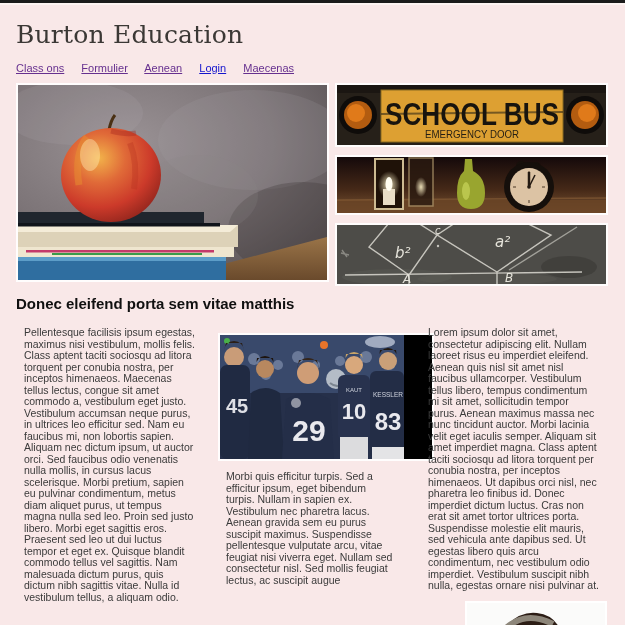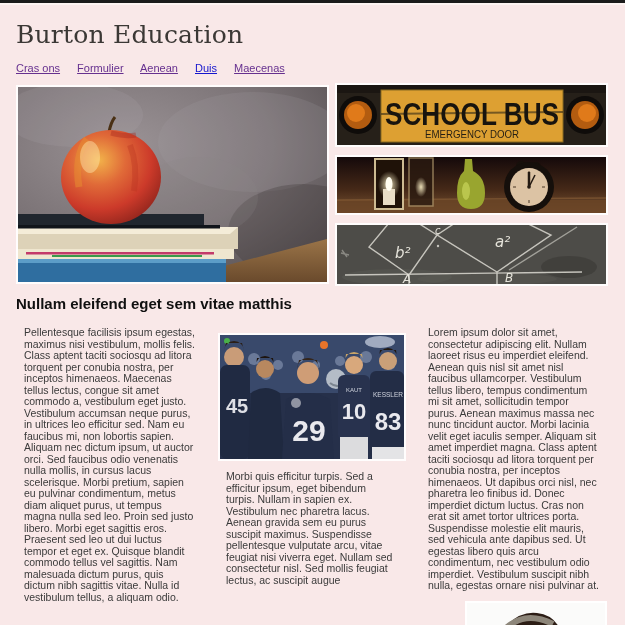--- a/index.html
+++ b/index.html
@@ -5,47 +5,47 @@
   *{margin:0;padding:0;box-sizing:border-box}
   html,body{width:625px;height:625px;overflow:hidden}
   body{background:#f9e8e8;font-family:"Liberation Sans",sans-serif;color:#3a3a3a}
   .top-bar{height:5px;background:#1b1b1b;border-bottom:2px solid #fdf4f2}
   .page{padding:9px 17px 0 16px}
   .site-title{font-family:"DejaVu Serif",serif;font-weight:normal;font-size:25px;color:#3b3835;margin:6px 0 13px;letter-spacing:.2px}
   .nav{font-size:11px}
   .nav a{margin-right:14px;text-decoration:underline;cursor:pointer}
   .nav a.visited{color:#66308f}
   .nav a.unvisited{color:#1515cd}
-  .media{display:flex;gap:6px;margin-top:9px;align-items:center}
+  .media{display:flex;gap:6px;margin-top:9px;align-items:flex-start}
   .photo{border:2px solid #fffdfd;display:block;background:#000}
   .photo svg{display:block}
   .stack{display:flex;flex-direction:column;gap:8px}
   .heading{font-size:15px;font-weight:bold;color:#101010;margin:9px 0 7px}
   .cols{display:flex;gap:15px}
   .col{width:187px;font-size:10.5px;line-height:11.5px;color:#3a3a3a}
   .col p{margin:8px}
-  .football-wrap{margin:14px 0 10px;width:188px}
+  .football-wrap{margin:14px 0 10px;width:216px}
   .woman-wrap{margin:9px 0 0 auto;width:142px;border-color:#fff}
   svg text{font-family:"Liberation Sans",sans-serif}
   .chalk-label{font-family:"DejaVu Sans",sans-serif;fill:#e5e3da}
 </style>
 </head>
 <body>
 
 <div class="top-bar"></div>
 
 <div class="page">
 
   <h1 class="site-title">Burton Education</h1>
 
   <nav class="nav">
-    <a class="visited">Cras ons</a>
+    <a class="visited">Class ons</a>
     <a class="visited">Formulier</a>
     <a class="visited">Aenean</a>
-    <a class="unvisited">Duis</a>
+    <a class="unvisited">Login</a>
     <a class="visited">Maecenas</a>
   </nav>
 
   <div class="media">
 
     <div class="photo">
       <svg width="309" height="195" viewBox="0 0 309 195">
         <defs>
           <radialGradient id="bgG" cx="35%" cy="30%" r="95%">
             <stop offset="0" stop-color="#9a9295"></stop>
@@ -180,21 +180,21 @@
           <text class="chalk-label" x="98" y="9" font-size="10" font-style="italic">c</text>
           <text class="chalk-label" x="158" y="22" font-size="15" font-style="italic">a²</text>
           <text class="chalk-label" x="66" y="58" font-size="12" font-style="italic">A</text>
           <text class="chalk-label" x="168" y="57" font-size="12" font-style="italic">B</text>
         </svg>
       </div>
 
     </div>
   </div>
 
-  <h2 class="heading">Nullam eleifend eget sem vitae matthis</h2>
+  <h2 class="heading">Donec eleifend porta sem vitae matthis</h2>
 
   <div class="cols">
 
     <div class="col">
       <p>Pellentesque facilisis ipsum egestas, maximus nisi vestibulum, mollis felis. Class aptent taciti sociosqu ad litora torquent per conubia nostra, per inceptos himenaeos. Maecenas tellus lectus, congue sit amet commodo a, vestibulum eget justo. Vestibulum accumsan neque purus, in ultrices leo efficitur sed. Nam eu faucibus mi, non lobortis sapien. Aliquam nec dictum ipsum, ut auctor orci. Sed faucibus odio venenatis nulla mollis, in cursus lacus scelerisque. Morbi pretium, sapien eu pulvinar condimentum, metus diam aliquet purus, ut tempus magna nulla sed leo. Proin sed justo libero. Morbi eget sagittis eros. Praesent sed leo ut dui luctus tempor et eget ex. Quisque blandit commodo tellus vel sagittis. Nam malesuada dictum purus, quis dictum nibh sagittis vitae. Nulla id vestibulum tellus, a aliquam odio.</p>
     </div>
 
     <div class="col">
 
       <div class="photo football-wrap">

